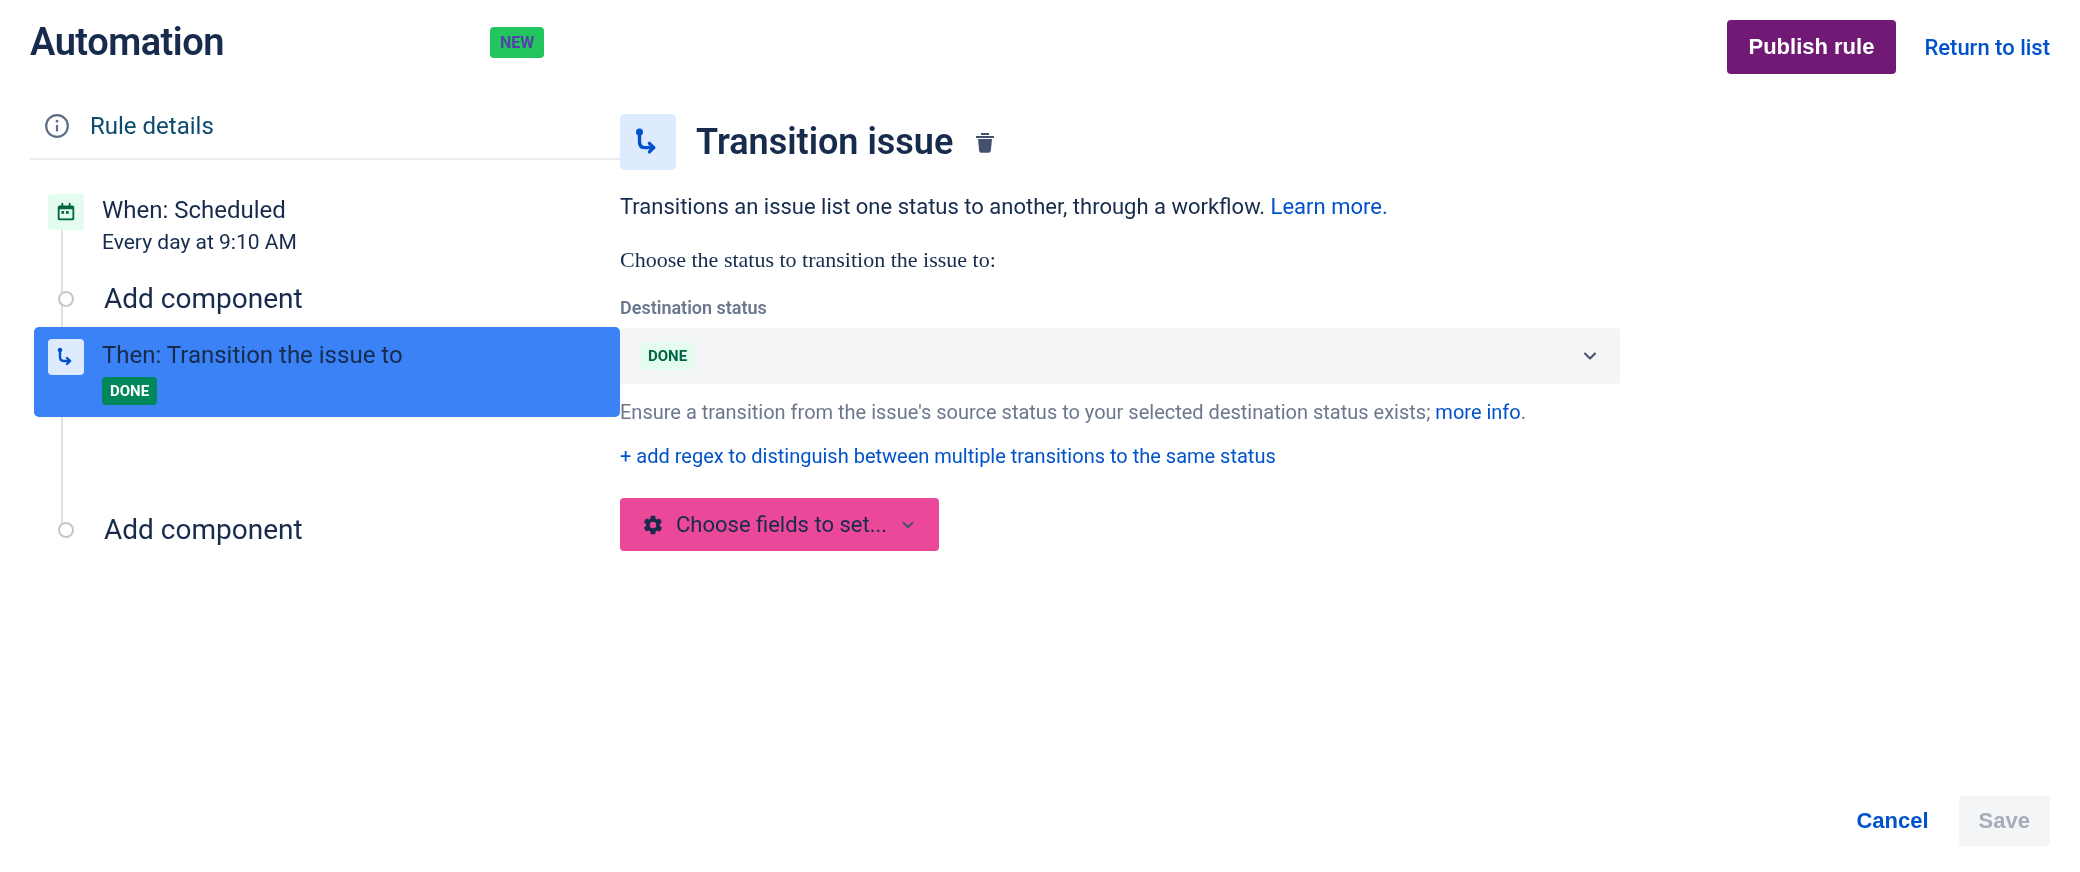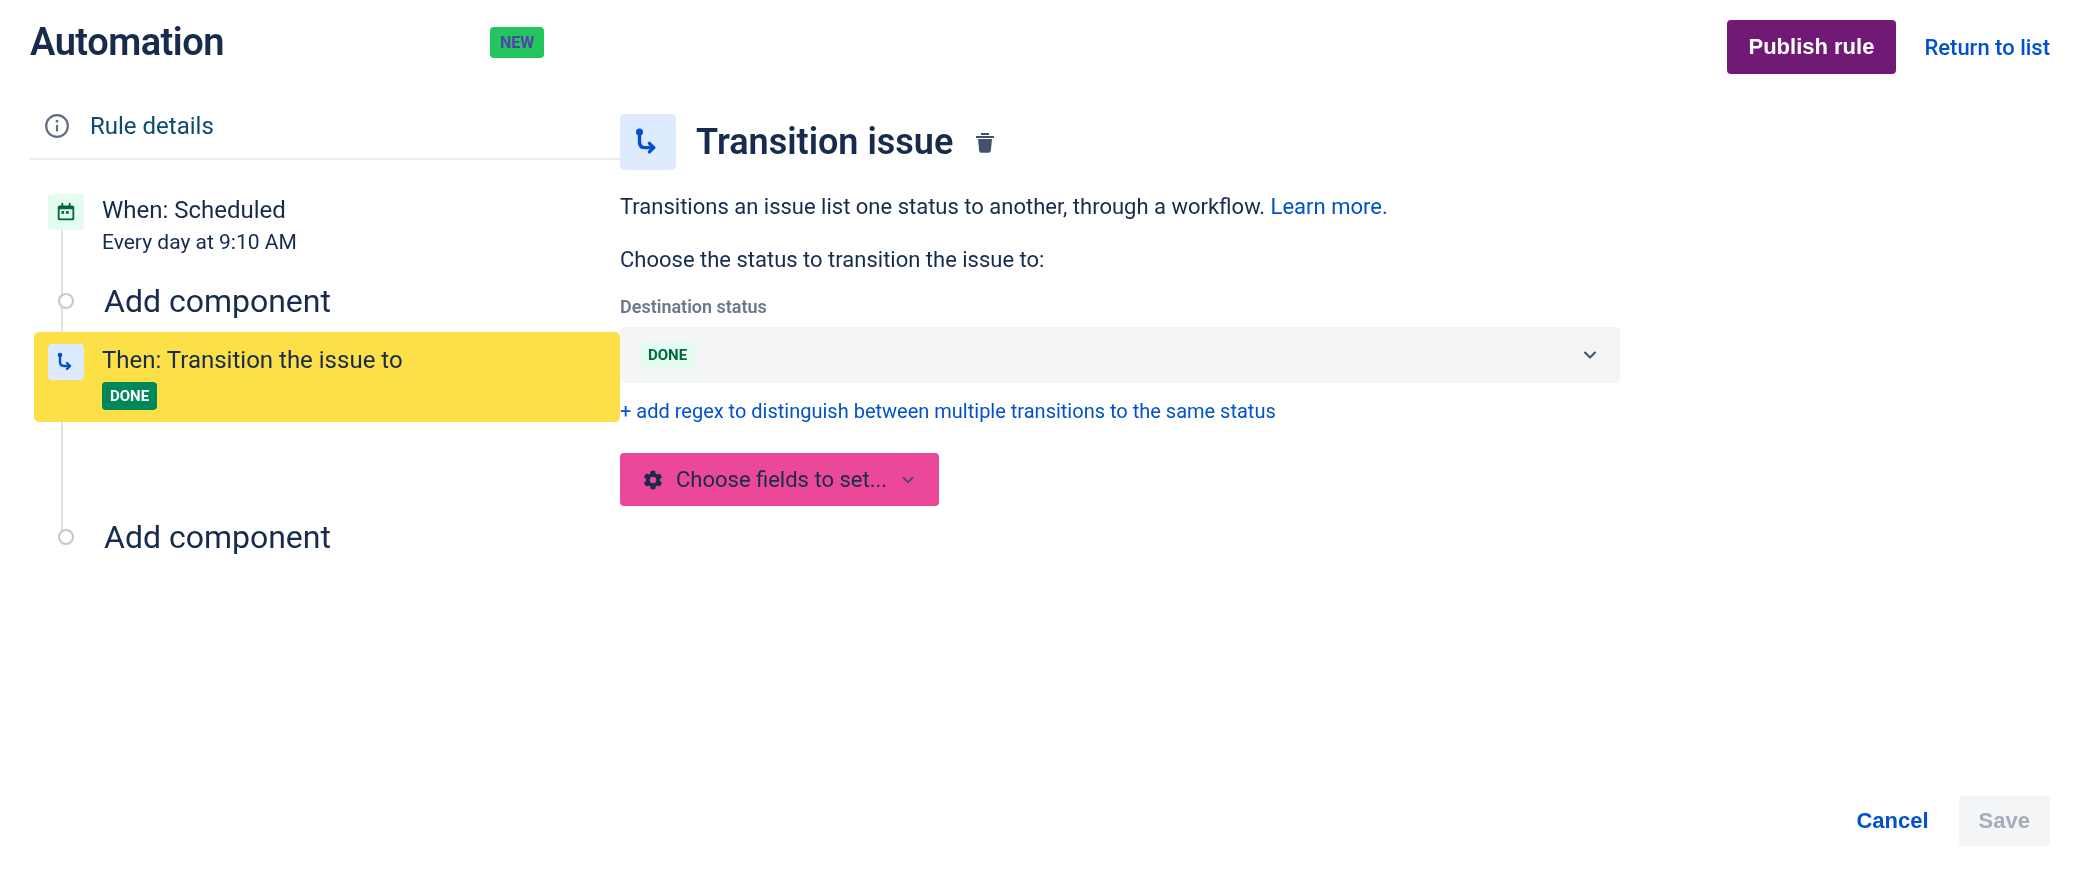--- a/index.html
+++ b/index.html
@@ -109,21 +109,21 @@
     position: relative;
     display: flex;
     align-items: flex-start;
     gap: 18px;
     padding: 12px 14px;
     border-radius: 5px;
     margin-bottom: 4px;
     z-index: 1;
   }
   .step.selected {
-    background: #fde047;
+    background: #3b82f6;
   }
   .step-icon-box {
     width: 36px;
     height: 36px;
     border-radius: 4px;
     display: flex;
     align-items: center;
     justify-content: center;
     flex-shrink: 0;
     background: #fff;
@@ -172,21 +172,21 @@
     cursor: pointer;
     position: relative;
     z-index: 1;
   }
   .add-comp-row .bullet-wrap {
     width: 36px;
     display:flex;
     justify-content:center;
   }
   .add-comp-label {
-    font-size: 32px;
+    font-size: 28px;
     color: #172B4D;
   }
 
   
   .panel-heading {
     display: flex;
     align-items: center;
     gap: 20px;
     margin-bottom: 24px;
   }
@@ -214,20 +214,21 @@
   .desc {
     font-size: 22px;
     color:#172B4D;
     margin-bottom: 28px;
   }
   .desc a, .link { color:#0052CC; text-decoration:none; cursor:pointer; }
   .prompt {
     font-size: 22px;
     color:#172B4D;
     margin-bottom: 24px;
+    font-family: Liberation Serif, serif;
   }
   .field-label {
     font-size: 18px;
     color:#6B778C;
     font-weight:600;
     margin-bottom: 10px;
   }
   .select-box {
     background:#F4F5F7;
     border-radius:4px;
@@ -419,20 +420,23 @@
 
     <div class="select-box">
       <span class="select-lozenge">DONE</span>
       <span>
         <svg width="20" height="20" viewBox="0 0 24 24" fill="none" stroke="#42526E" stroke-width="2.5" stroke-linecap="round" stroke-linejoin="round">
             <polyline points="6 9 12 15 18 9"></polyline>
           </svg>
       </span>
     </div>
 
+    <div class="helper">
+      <span>Ensure a transition from the issue's source status to your selected destination status exists; </span><a class="link">more info</a>.
+    </div>
 
     <a class="add-regex">+ add regex to distinguish between multiple transitions to the same status</a>
     <br>
 
     <div class="fields-btn">
       <span>
         <svg width="22" height="22" viewBox="0 0 24 24" fill="#172B4D">
           <path d="M19.4 13a7.8 7.8 0 0 0 .1-1 7.8 7.8 0 0 0-.1-1l2.1-1.6a.5.5 0 0 0 .1-.7l-2-3.4a.5.5 0 0 0-.6-.2l-2.5 1a7.6 7.6 0 0 0-1.7-1l-.4-2.6A.5.5 0 0 0 14 2h-4a.5.5 0 0 0-.5.4l-.4 2.6a7.6 7.6 0 0 0-1.7 1l-2.5-1a.5.5 0 0 0-.6.2l-2 3.4a.5.5 0 0 0 .1.7L4.5 11a7.8 7.8 0 0 0 0 2l-2.1 1.6a.5.5 0 0 0-.1.7l2 3.4a.5.5 0 0 0 .6.2l2.5-1a7.6 7.6 0 0 0 1.7 1l.4 2.6A.5.5 0 0 0 10 22h4a.5.5 0 0 0 .5-.4l.4-2.6a7.6 7.6 0 0 0 1.7-1l2.5 1a.5.5 0 0 0 .6-.2l2-3.4a.5.5 0 0 0-.1-.7zM12 15.5A3.5 3.5 0 1 1 15.5 12 3.5 3.5 0 0 1 12 15.5z"></path>
         </svg>
       </span>

